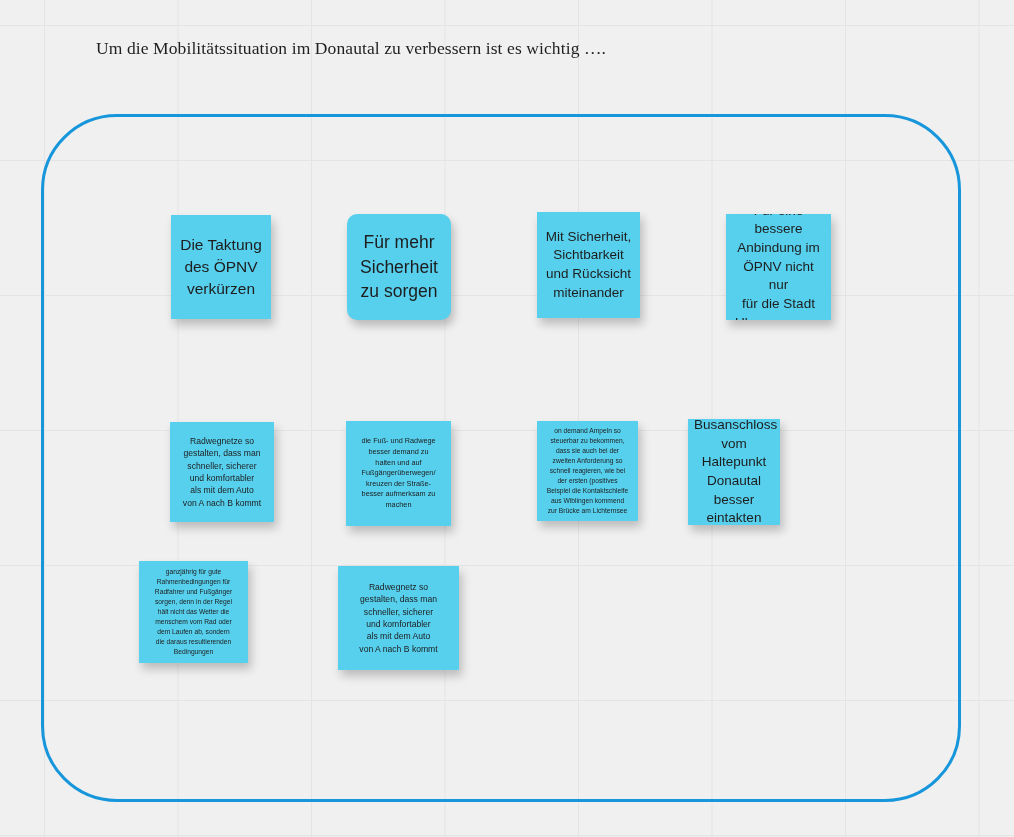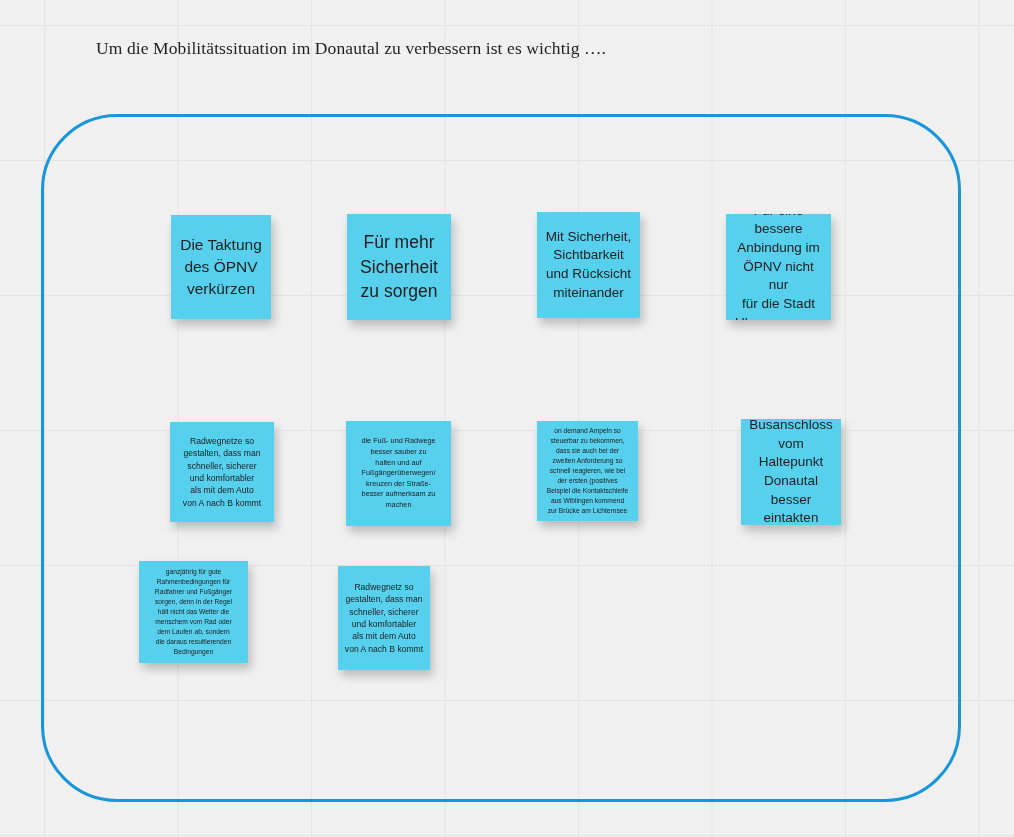--- a/index.html
+++ b/index.html
@@ -90,21 +90,21 @@
   <div id="board-title">Um die Mobilitätssituation im Donautal zu verbessern ist es wichtig ….</div>
 
   <div id="frame" style="border-color: rgb(23, 150, 220);"></div>
 
   <div id="notes-layer">
       <div class="note lg" style="left: 171px; top: 215px; width: 100px; height: 104px; background: rgb(87, 208, 238);">
         <span class="note-text">Die Taktung
 des ÖPNV
 verkürzen</span>
       </div>
-      <div class="note xl" style="left: 347px; top: 214px; width: 104px; height: 106px; background: rgb(87, 208, 238);">
+      <div class="note xl" style="left: 347px; top: 214px; width: 104px; height: 106px; background: rgb(87, 208, 238); border-radius: 10px;">
         <span class="note-text">Für mehr
 Sicherheit
 zu sorgen</span>
       </div>
       <div class="note md" style="left: 537px; top: 212px; width: 103px; height: 106px; background: rgb(87, 208, 238);">
         <span class="note-text">Mit Sicherheit,
 Sichtbarkeit
 und Rücksicht
 miteinander</span>
       </div>
@@ -118,56 +118,56 @@
       <div class="note sm" style="left: 170px; top: 422px; width: 104px; height: 100px; background: rgb(87, 208, 238);">
         <span class="note-text">Radwegnetze so
 gestalten, dass man
 schneller, sicherer
 und komfortabler
 als mit dem Auto
 von A nach B kommt</span>
       </div>
       <div class="note xs" style="left: 346px; top: 421px; width: 105px; height: 105px; background: rgb(87, 208, 238);">
         <span class="note-text">die Fuß- und Radwege
-besser sauber zu
+besser demand zu
 halten und auf
 Fußgängerüberwegen/
 kreuzen der Straße-
 besser aufmerksam zu
 machen</span>
       </div>
       <div class="note xxs" style="left: 537px; top: 421px; width: 101px; height: 100px; background: rgb(87, 208, 238);">
         <span class="note-text">on demand Ampeln so
 steuerbar zu bekommen,
 dass sie auch bei der
 zweiten Anforderung so
 schnell reagieren, wie bei
 der ersten (positives
 Beispiel die Kontaktschleife
 aus Wiblingen kommend
 zur Brücke am Lichternsee</span>
       </div>
-      <div class="note md" style="left: 741px; top: 419px; width: 100px; height: 106px; background: rgb(87, 208, 238);">
+      <div class="note md" style="left: 688px; top: 419px; width: 92px; height: 106px; background: rgb(87, 208, 238);">
         <span class="note-text">Busanschloss
 vom Haltepunkt
 Donautal besser
 eintakten</span>
       </div>
       <div class="note xxs" style="left: 139px; top: 561px; width: 109px; height: 102px; background: rgb(87, 208, 238);">
         <span class="note-text">ganzjährig für gute
 Rahmenbedingungen für
 Radfahrer und Fußgänger
 sorgen, denn in der Regel
 hält nicht das Wetter die
 menschem vom Rad oder
 dem Laufen ab, sondern
 die daraus resultierenden
 Bedingungen</span>
       </div>
-      <div class="note sm" style="left: 338px; top: 566px; width: 92px; height: 104px; background: rgb(87, 208, 238);">
+      <div class="note sm" style="left: 338px; top: 566px; width: 121px; height: 104px; background: rgb(87, 208, 238);">
         <span class="note-text">Radwegnetz so
 gestalten, dass man
 schneller, sicherer
 und komfortabler
 als mit dem Auto
 von A nach B kommt</span>
       </div>
     </div>
 
 </div>

